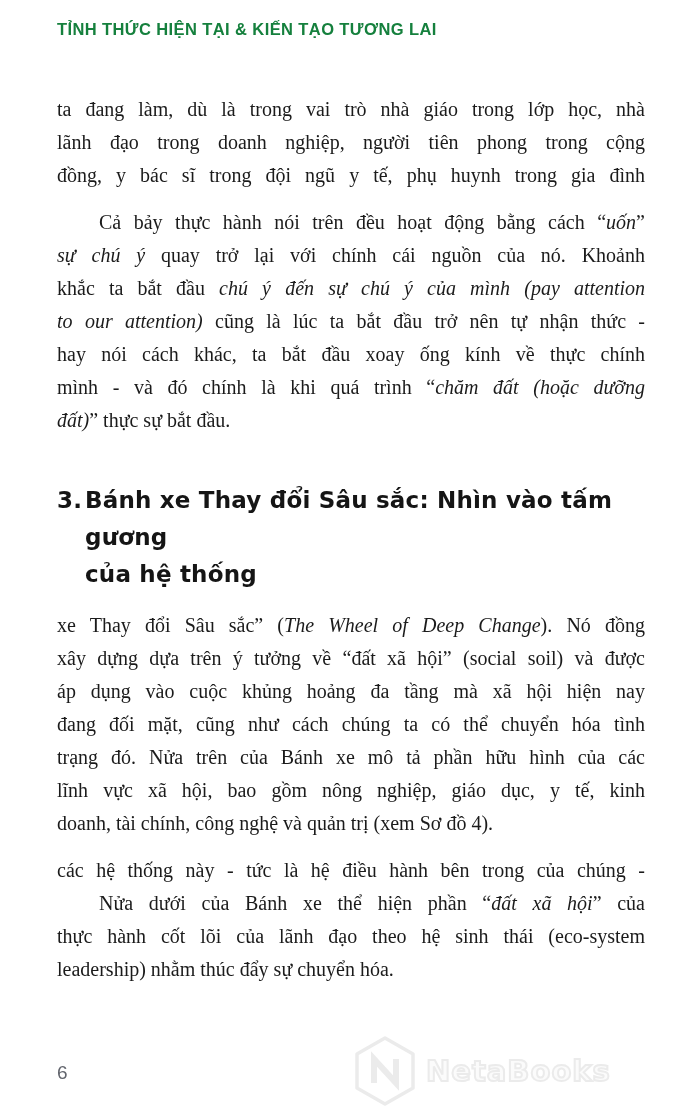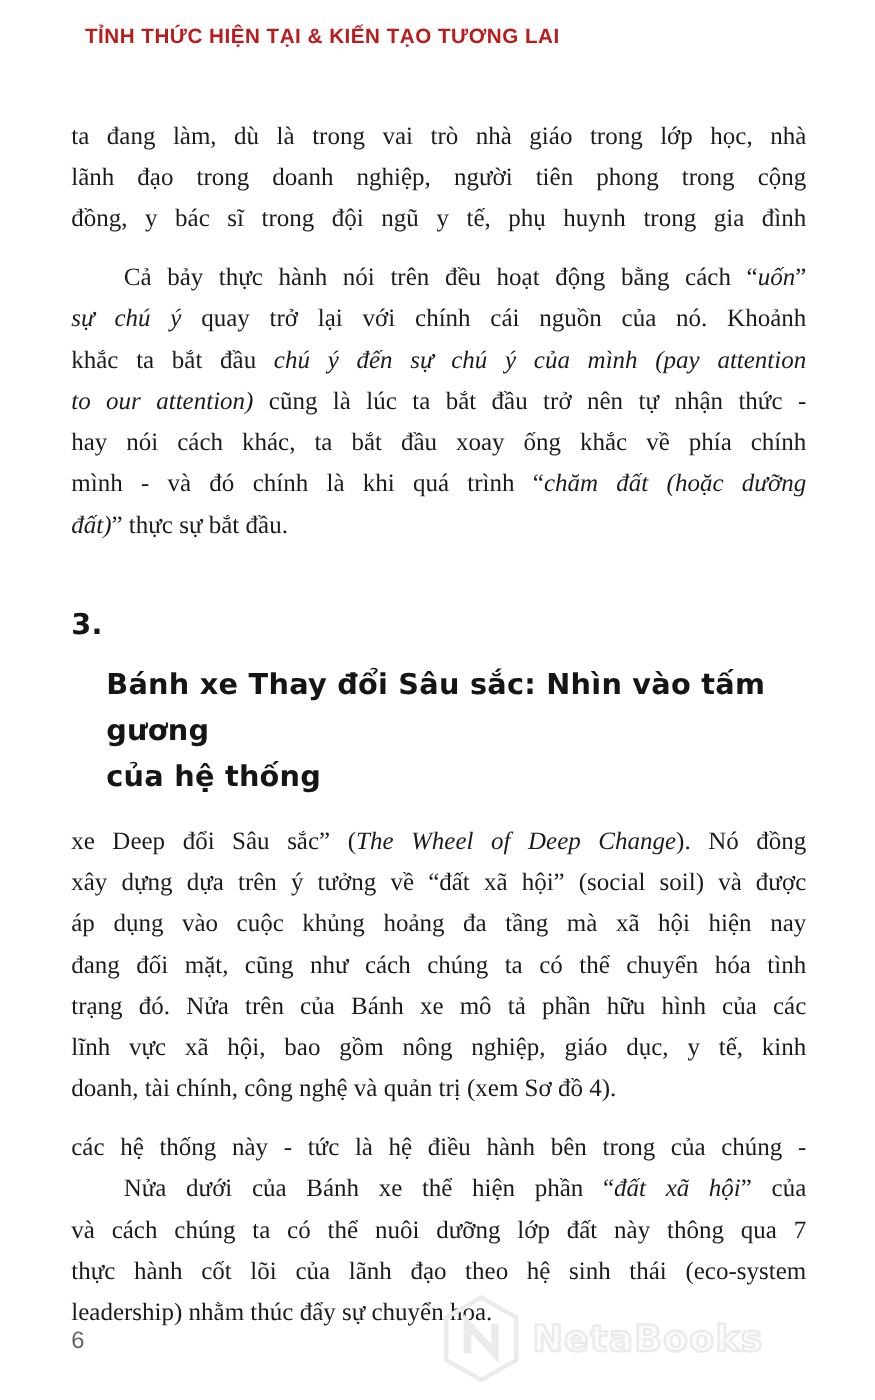--- a/index.html
+++ b/index.html
@@ -6,24 +6,24 @@
   body {
     width: 700px; height: 1120px;
     background: #ffffff;
     font-family: "Liberation Serif", serif;
     position: relative;
     overflow: hidden;
   }
   .page { position: absolute; inset: 0; background: #ffffff; }
 
   .running-header {
-    position: absolute; left: 68px; top: 20px;
+    position: absolute; left: 57px; top: 20px;
     font-family: "Liberation Sans", sans-serif;
     font-size: 16.5px; font-weight: 600;
-    color: #b91c1c; letter-spacing: 0.4px;
+    color: #15803d; letter-spacing: 0.4px;
   }
 
   .content {
     position: absolute; left: 57px; top: 93px; width: 588px;
     color: #1b1b1b; font-size: 20px;
   }
   .para { margin: 0 0 14px 0; }
   .line {
     line-height: 33px;
     text-align: justify;
@@ -35,21 +35,21 @@
 
   .heading {
     display: flex;
     font-family: "DejaVu Sans", sans-serif;
     font-weight: 700; color: #151515;
     font-size: 23px; line-height: 37px;
     margin: 45px 0 16px 0;
     letter-spacing: 0.2px;
   }
   .h-num { width: 28px; flex: none; }
-  .h-lines { flex: 1; margin-top: 48px; }
+  .h-lines { flex: 1; }
 
   .page-number {
     position: absolute; left: 57px; top: 1062px;
     font-family: "Liberation Sans", sans-serif;
     font-size: 19px; color: #63666e;
   }
 
   .watermark {
     position: absolute; left: 354px; top: 1036px;
     display: flex; align-items: center;
@@ -75,44 +75,43 @@
       <div class="para">
         <div class="line"><span>ta đang làm, dù là trong vai trò nhà giáo trong lớp học, nhà</span></div>
         <div class="line"><span>lãnh đạo trong doanh nghiệp, người tiên phong trong cộng</span></div>
         <div class="line"><span>đồng, y bác sĩ trong đội ngũ y tế, phụ huynh trong gia đình</span></div>
       </div>
       <div class="para">
         <div class="line indent"><span>Cả bảy thực hành nói trên đều hoạt động bằng cách “</span><span class="it">uốn</span><span>”</span></div>
         <div class="line"><span class="it">sự chú ý</span><span> quay trở lại với chính cái nguồn của nó. Khoảnh</span></div>
         <div class="line"><span>khắc ta bắt đầu </span><span class="it">chú ý đến sự chú ý của mình (pay attention</span></div>
         <div class="line"><span class="it">to our attention)</span><span> cũng là lúc ta bắt đầu trở nên tự nhận thức -</span></div>
-        <div class="line"><span>hay nói cách khác, ta bắt đầu xoay ống khắc về phía chính</span></div>
+        <div class="line"><span>hay nói cách khác, ta bắt đầu xoay ống kính về thực chính</span></div>
         <div class="line"><span>mình - và đó chính là khi quá trình “</span><span class="it">chăm đất (hoặc dưỡng</span></div>
         <div class="line last"><span class="it">đất)</span><span>” thực sự bắt đầu.</span></div>
       </div>
       <div class="heading">
         <span class="h-num">3.</span>
         <div class="h-lines">
           <div>Bánh xe Thay đổi Sâu sắc: Nhìn vào tấm gương</div>
           <div>của hệ thống</div>
         </div>
       </div>
       <div class="para">
-        <div class="line"><span>xe Deep đổi Sâu sắc” (</span><span class="it">The Wheel of Deep Change</span><span>). Nó đồng</span></div>
+        <div class="line"><span>xe Thay đổi Sâu sắc” (</span><span class="it">The Wheel of Deep Change</span><span>). Nó đồng</span></div>
         <div class="line"><span>xây dựng dựa trên ý tưởng về “đất xã hội” (social soil) và được</span></div>
         <div class="line"><span>áp dụng vào cuộc khủng hoảng đa tầng mà xã hội hiện nay</span></div>
         <div class="line"><span>đang đối mặt, cũng như cách chúng ta có thể chuyển hóa tình</span></div>
         <div class="line"><span>trạng đó. Nửa trên của Bánh xe mô tả phần hữu hình của các</span></div>
         <div class="line"><span>lĩnh vực xã hội, bao gồm nông nghiệp, giáo dục, y tế, kinh</span></div>
         <div class="line last"><span>doanh, tài chính, công nghệ và quản trị (xem Sơ đồ 4).</span></div>
       </div>
       <div class="para">
         <div class="line"><span>các hệ thống này - tức là hệ điều hành bên trong của chúng -</span></div>
         <div class="line indent"><span>Nửa dưới của Bánh xe thể hiện phần “</span><span class="it">đất xã hội</span><span>” của</span></div>
-        <div class="line"><span>và cách chúng ta có thể nuôi dưỡng lớp đất này thông qua 7</span></div>
         <div class="line"><span>thực hành cốt lõi của lãnh đạo theo hệ sinh thái (eco-system</span></div>
         <div class="line last"><span>leadership) nhằm thúc đẩy sự chuyển hóa.</span></div>
       </div>
     </main>
 
   <div class="page-number">6</div>
 
   <div class="watermark">
     <svg class="wm-logo" width="62" height="70" viewBox="0 0 62 70" fill="none">
       <polygon points="31,2 59,18 59,52 31,68 3,52 3,18" stroke="#ebebeb" stroke-width="3.5" fill="none" stroke-linejoin="round"></polygon>

